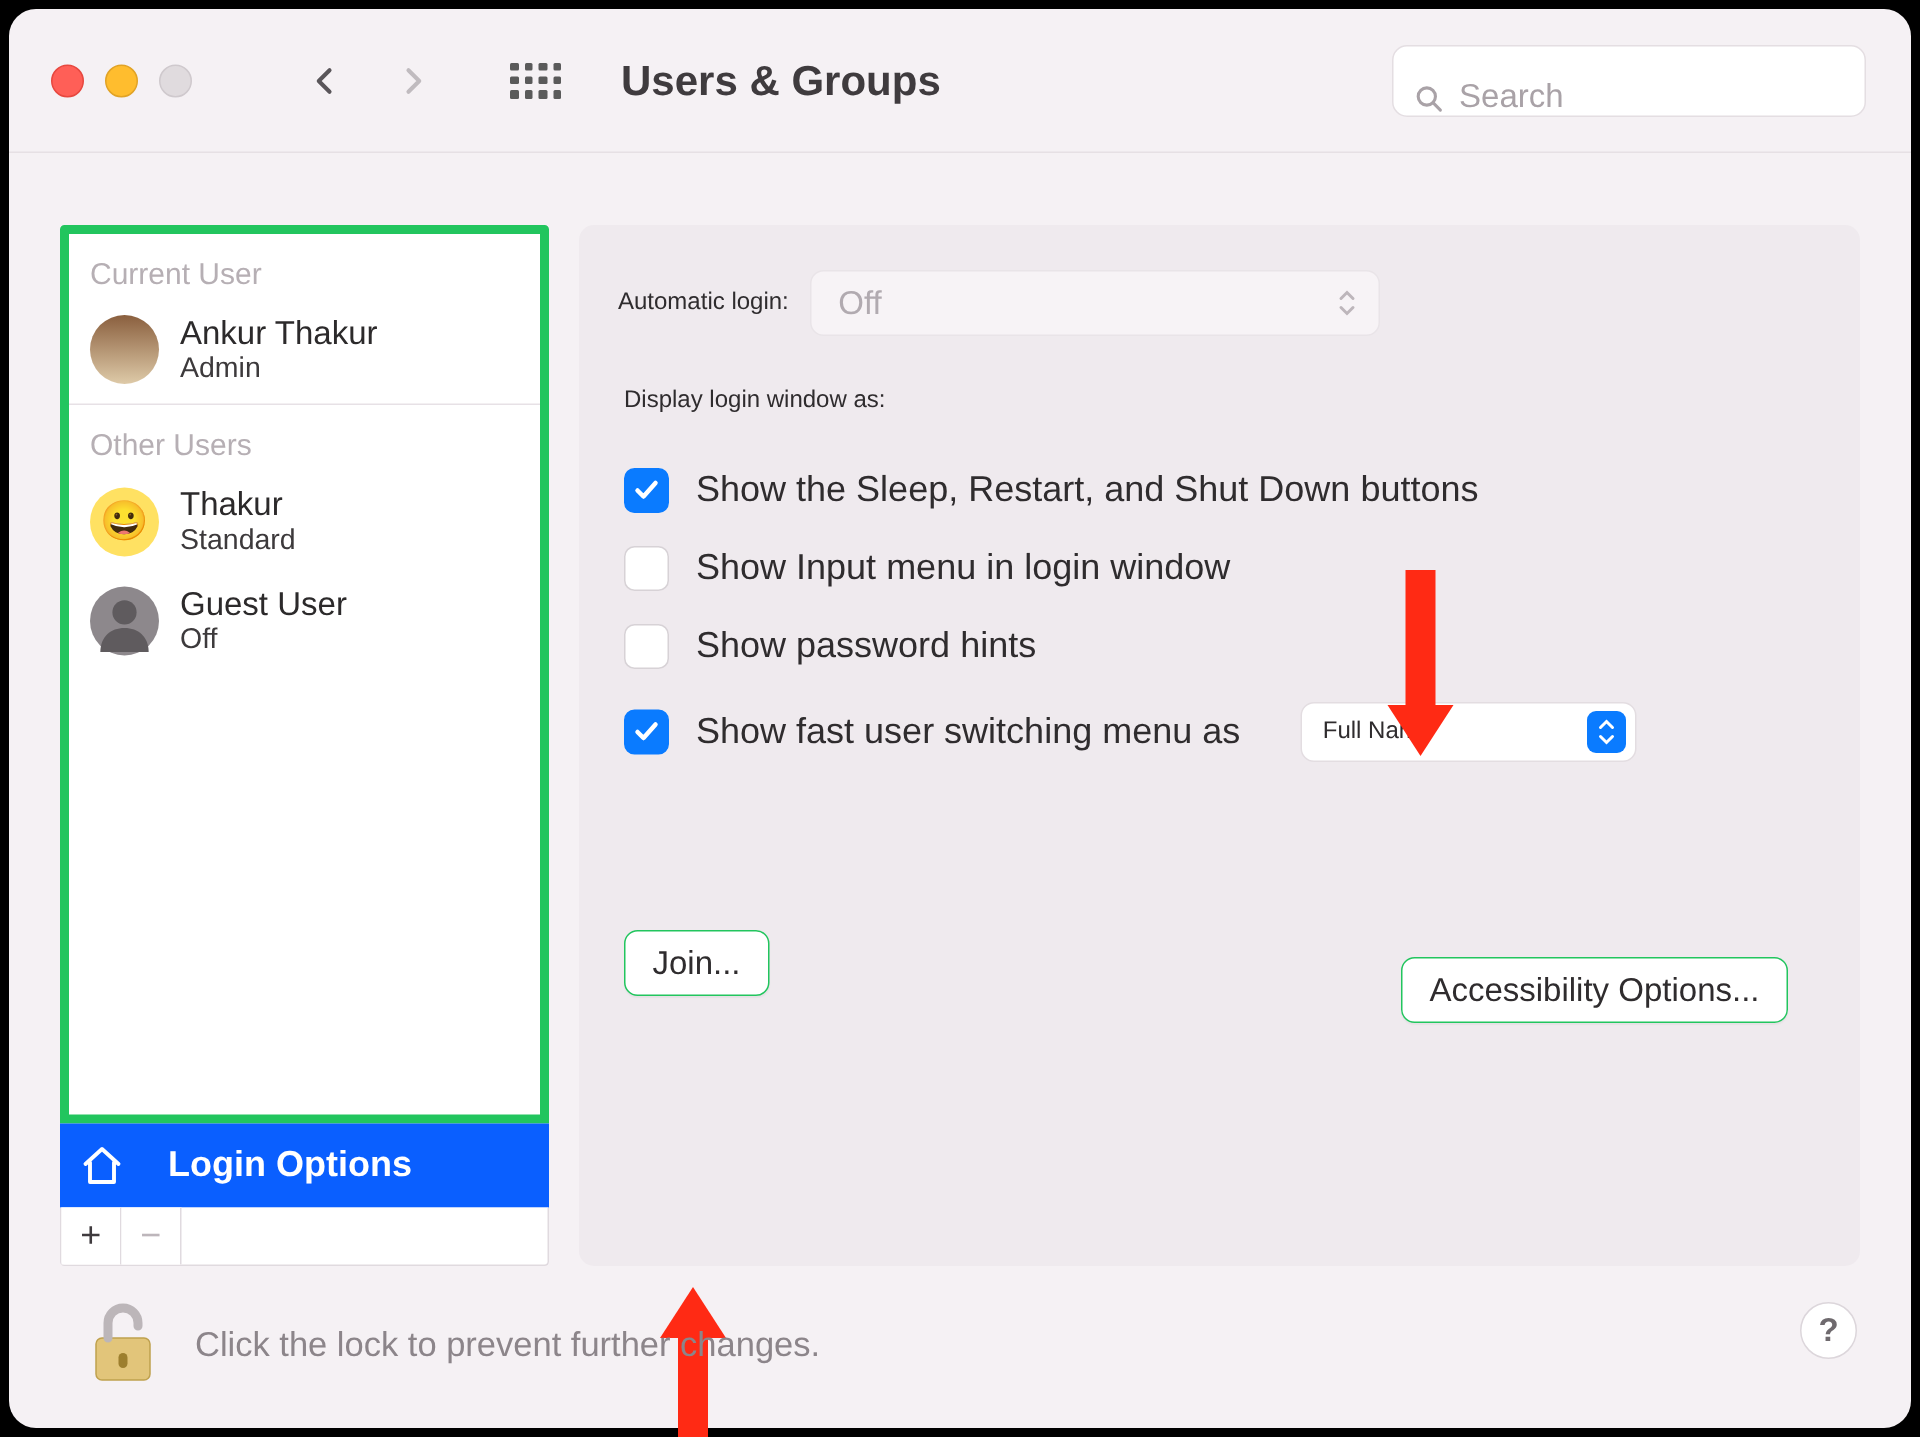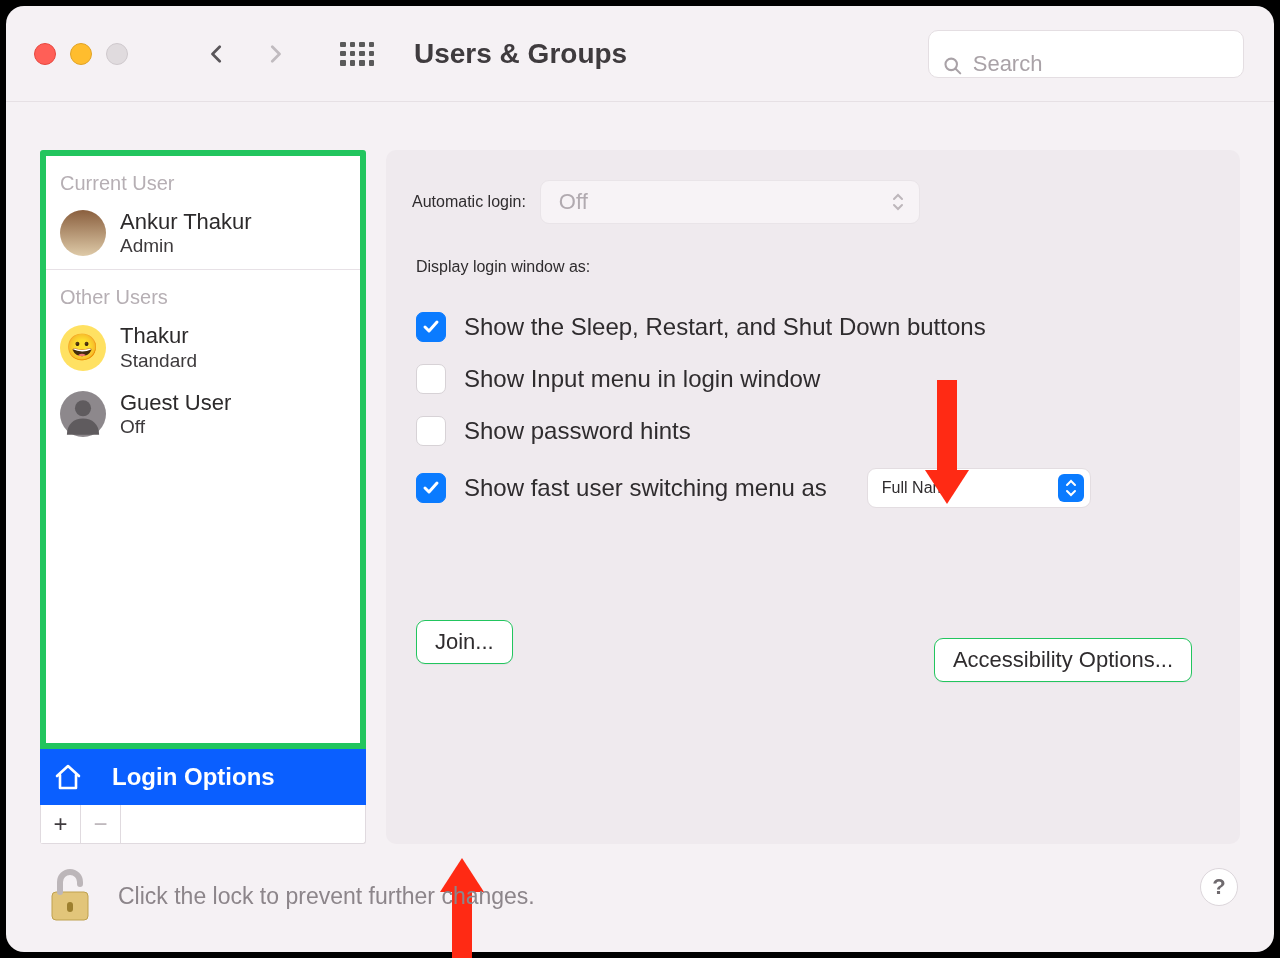--- a/index.html
+++ b/index.html
@@ -85,21 +85,21 @@
   .fus-dd { margin-left: 22px; width: 224px; background:#fff; border:1px solid #e3dde1; border-radius:9px; height:40px; display:flex; align-items:center; padding:0 6px 0 14px; font-size:16px; color:#2f2c2e; }
   .fus-dd .chevbox { width:26px; height:28px; background:#0a7bff; border-radius:6px; margin-left:auto; display:flex; align-items:center; justify-content:center; }
   .fus-dd .chevbox svg { width:12px; height:18px; }
 
   .btn { background:#fff; border:1px solid #22c55e; border-radius:9px; padding:8px 18px; font-size:22px; color:#2f2c2e; box-shadow: 0 1px 1px rgba(0,0,0,.04); }
   .access-btn { position:absolute; right:48px; top:488px; }
 
   .net-row { display:flex; align-items:center; gap:18px; margin-top: 112px; }
 
   
-  .footer { padding: 24px 36px 28px 40px; display:flex; align-items:center; gap:24px; position:relative; }
+  .footer { padding: 24px 36px 28px 52px; display:flex; align-items:center; gap:24px; position:relative; }
   .lock { width:48px; height:56px; }
   .footer-text { font-size:23px; color:#8c858a; }
   .help { position:absolute; right:36px; top:24px; width:38px; height:38px; border-radius:50%; background:#fff; border:1px solid #dcd6db; display:flex; align-items:center; justify-content:center; font-size:22px; color:#6f6a6e; font-weight:600; }
 
   
   .arrow-annot { position:absolute; width:46px; }
   .arrow-annot svg { width:100%; height:auto; }
   .arrow1 { left: 535px; top: 230px; width:52px; }
   .arrow2 { left: 20px; top: 384px; width:52px; }
 

